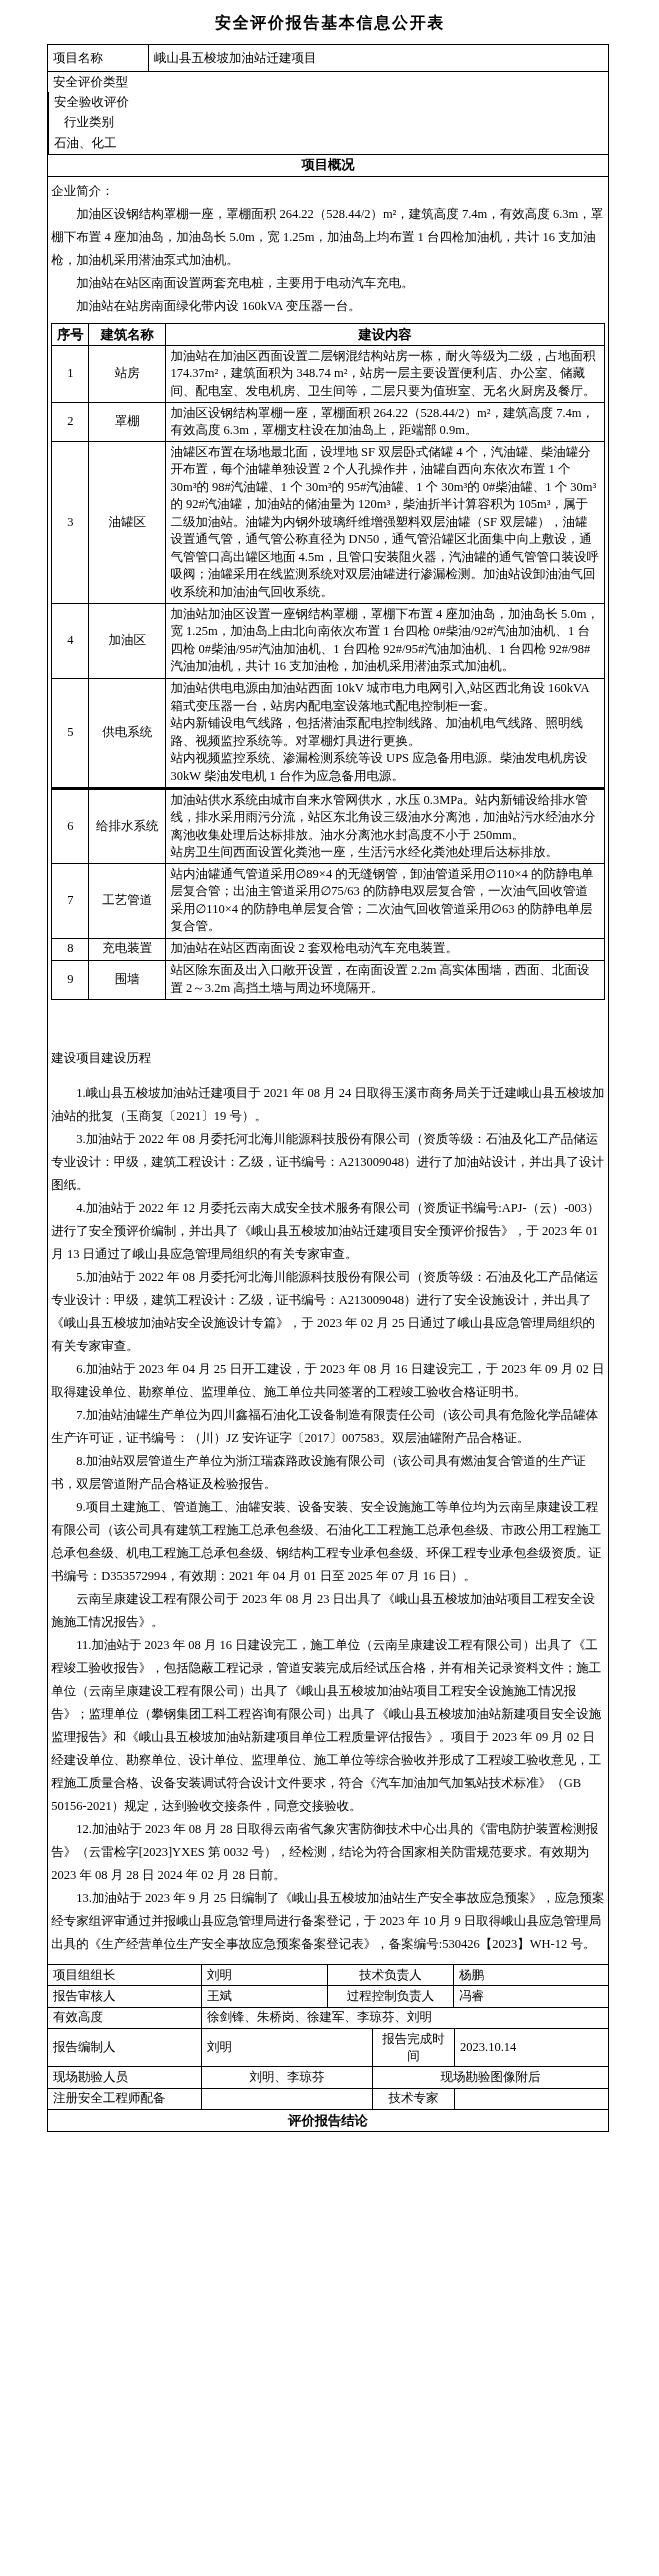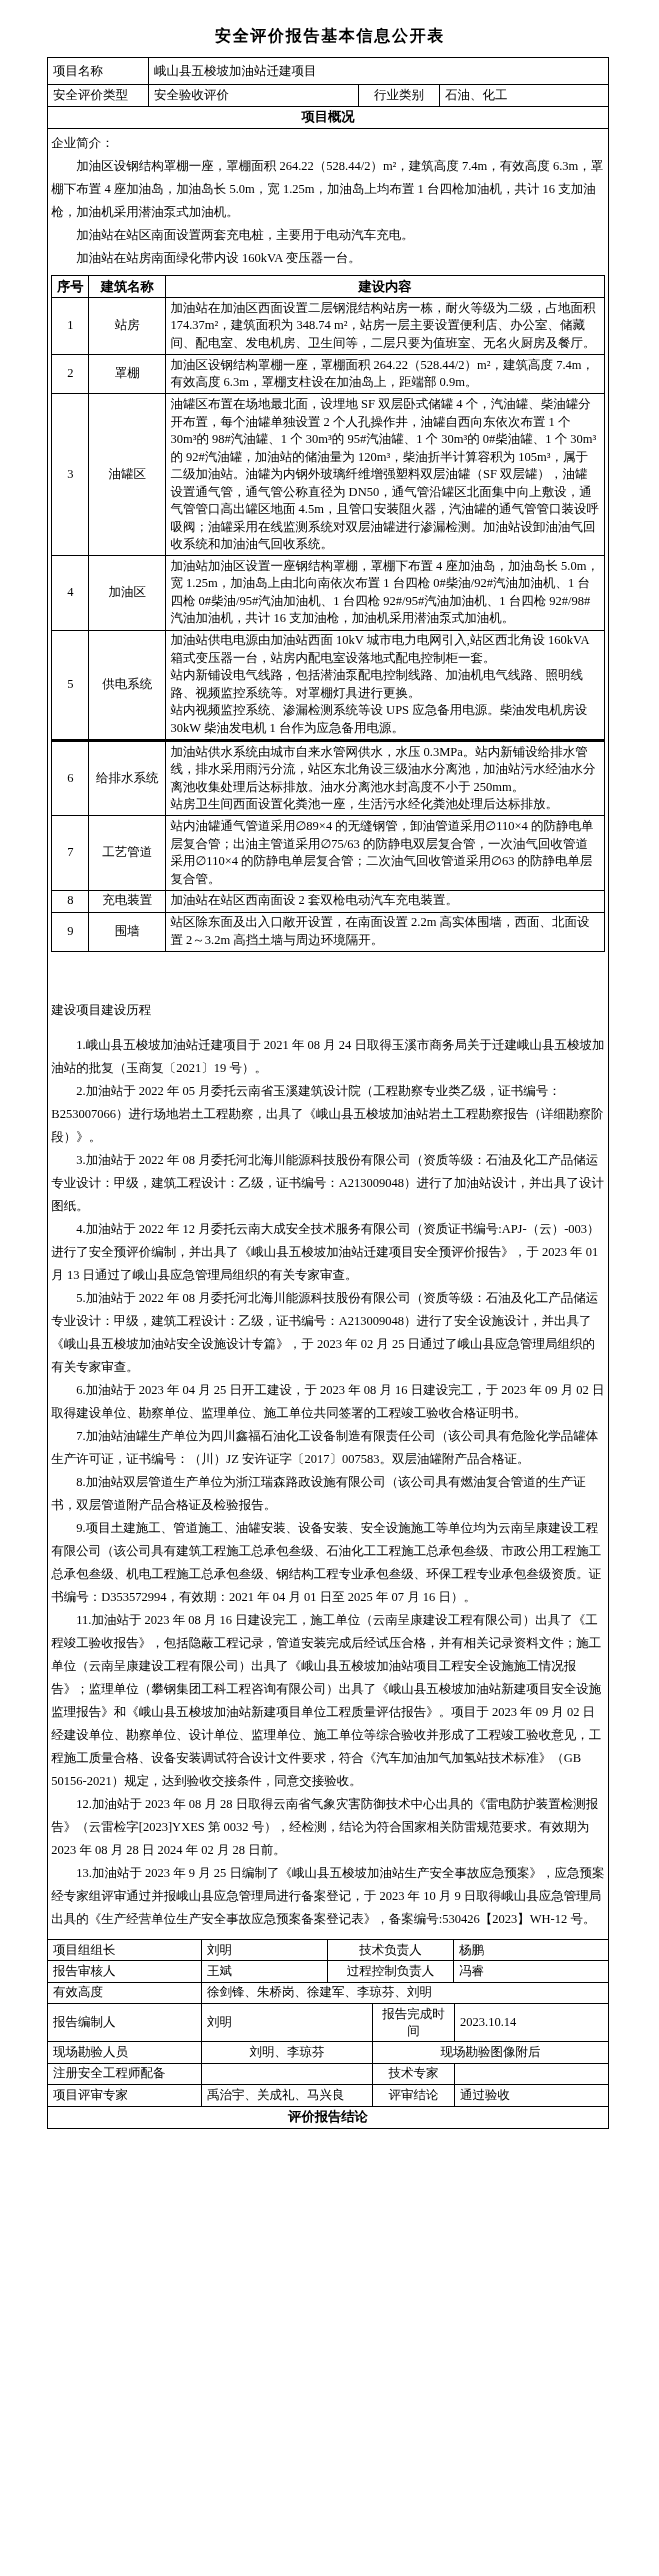--- a/index.html
+++ b/index.html
@@ -3,36 +3,36 @@
 <meta charset="utf-8">
 <style>
   * { box-sizing: border-box; }
   html,body { margin:0; padding:0; background:#ffffff; }
   body {
     width: 660px; min-height: 2576px;
     color:#000;
     font-family: "Liberation Serif", "DejaVu Serif", serif;
   }
   .doc-title {
-    padding-top: 26px; margin-bottom: 10px;
+    padding-top: 13px; margin-bottom: 10px;
     text-align: center; font-weight: bold; font-size: 16px; letter-spacing: 1.7px;
   }
   .doc {
     margin-left: 47px; width: 562px;
     border: 1.7px solid #000;
   }
   .trow { display: flex; align-items: stretch; border-top: 0.8px solid #000; }
   .trow:first-child { border-top: none; }
   .cell {
     padding: 1.7px 5px; font-size: 12.5px;
     display: flex; align-items: center;
   }
   .trow > .cell + .cell { border-left: 0.8px solid #000; }
   .h30 { min-height: 26px; }
-  .h26 { min-height: 21.6px; }
+  .h26 { min-height: 21.6px; flex-direction: column; }
   .h25 { min-height: 21px; }
   .w120 { width: 100px; }
   .w253 { width: 210px; }
   .w97  { width: 81px; justify-content: center; text-align: center; }
   .w184 { width: 153px; }
   .w152 { width: 126px; }
   .w152c{ width: 126px; justify-content: center; text-align: center; }
   .w205 { width: 171px; }
   .w205c{ width: 171px; justify-content: center; text-align: center; }
   .w99c { width: 82px; justify-content: center; text-align: center; }
@@ -157,28 +157,28 @@
             <td class="tc">9</td>
             <td class="tc">围墙</td>
             <td class="content">站区除东面及出入口敞开设置，在南面设置 2.2m 高实体围墙，西面、北面设置 2～3.2m 高挡土墙与周边环境隔开。</td>
           </tr>
         </tbody>
           </table>
 
         <div class="prose">
           <p class="noindent history-heading">建设项目建设历程</p>
           <p>1.峨山县五梭坡加油站迁建项目于 2021 年 08 月 24 日取得玉溪市商务局关于迁建峨山县五梭坡加油站的批复（玉商复〔2021〕19 号）。</p>
-          <p>2.加油站于 2022 年 05 月委托云南省玉溪建筑设计院（工程勘察专业类乙级，证书编号：B253007066）进行场地岩土工程勘察，出具了《峨山县五梭坡加油站岩土工程勘察报告（详细勘察阶段）》。</p>
           <p>3.加油站于 2022 年 08 月委托河北海川能源科技股份有限公司（资质等级：石油及化工产品储运专业设计：甲级，建筑工程设计：乙级，证书编号：A213009048）进行了加油站设计，并出具了设计图纸。</p>
           <p>4.加油站于 2022 年 12 月委托云南大成安全技术服务有限公司（资质证书编号:APJ-（云）-003）进行了安全预评价编制，并出具了《峨山县五梭坡加油站迁建项目安全预评价报告》，于 2023 年 01 月 13 日通过了峨山县应急管理局组织的有关专家审查。</p>
           <p>5.加油站于 2022 年 08 月委托河北海川能源科技股份有限公司（资质等级：石油及化工产品储运专业设计：甲级，建筑工程设计：乙级，证书编号：A213009048）进行了安全设施设计，并出具了《峨山县五梭坡加油站安全设施设计专篇》，于 2023 年 02 月 25 日通过了峨山县应急管理局组织的有关专家审查。</p>
           <p>6.加油站于 2023 年 04 月 25 日开工建设，于 2023 年 08 月 16 日建设完工，于 2023 年 09 月 02 日取得建设单位、勘察单位、监理单位、施工单位共同签署的工程竣工验收合格证明书。</p>
           <p>7.加油站油罐生产单位为四川鑫福石油化工设备制造有限责任公司（该公司具有危险化学品罐体生产许可证，证书编号：（川）JZ 安许证字〔2017〕007583。双层油罐附产品合格证。</p>
           <p>8.加油站双层管道生产单位为浙江瑞森路政设施有限公司（该公司具有燃油复合管道的生产证书，双层管道附产品合格证及检验报告。</p>
           <p>9.项目土建施工、管道施工、油罐安装、设备安装、安全设施施工等单位均为云南呈康建设工程有限公司（该公司具有建筑工程施工总承包叁级、石油化工工程施工总承包叁级、市政公用工程施工总承包叁级、机电工程施工总承包叁级、钢结构工程专业承包叁级、环保工程专业承包叁级资质。证书编号：D353572994，有效期：2021 年 04 月 01 日至 2025 年 07 月 16 日）。</p>
+          <p>云南呈康建设工程有限公司于 2023 年 08 月 23 日出具了《峨山县五梭坡加油站项目工程安全设施施工情况报告》。</p>
           <p>11.加油站于 2023 年 08 月 16 日建设完工，施工单位（云南呈康建设工程有限公司）出具了《工程竣工验收报告》，包括隐蔽工程记录，管道安装完成后经试压合格，并有相关记录资料文件；施工单位（云南呈康建设工程有限公司）出具了《峨山县五梭坡加油站项目工程安全设施施工情况报告》；监理单位（攀钢集团工科工程咨询有限公司）出具了《峨山县五梭坡加油站新建项目安全设施监理报告》和《峨山县五梭坡加油站新建项目单位工程质量评估报告》。项目于 2023 年 09 月 02 日经建设单位、勘察单位、设计单位、监理单位、施工单位等综合验收并形成了工程竣工验收意见，工程施工质量合格、设备安装调试符合设计文件要求，符合《汽车加油加气加氢站技术标准》（GB 50156-2021）规定，达到验收交接条件，同意交接验收。</p>
           <p>12.加油站于 2023 年 08 月 28 日取得云南省气象灾害防御技术中心出具的《雷电防护装置检测报告》（云雷检字[2023]YXES 第 0032 号），经检测，结论为符合国家相关防雷规范要求。有效期为 2023 年 08 月 28 日 2024 年 02 月 28 日前。</p>
           <p>13.加油站于 2023 年 9 月 25 日编制了《峨山县五梭坡加油站生产安全事故应急预案》，应急预案经专家组评审通过并报峨山县应急管理局进行备案登记，于 2023 年 10 月 9 日取得峨山县应急管理局出具的《生产经营单位生产安全事故应急预案备案登记表》，备案编号:530426【2023】WH-12 号。</p>
         </div>
       </div>
     </div>
 
     <div class="trow h25">
       <div class="cell w184">项目组组长</div>
       <div class="cell w152">刘明</div>
@@ -205,26 +205,20 @@
       <div class="cell w184">现场勘验人员</div>
       <div class="cell w205c">刘明、李琼芬</div>
       <div class="cell flex1 centerc">现场勘验图像附后</div>
     </div>
     <div class="trow h25">
       <div class="cell w184">注册安全工程师配备</div>
       <div class="cell w205"></div>
       <div class="cell w99c">技术专家</div>
       <div class="cell flex1"></div>
     </div>
-    <div class="trow h25">
-      <div class="cell w184">项目评审专家</div>
-      <div class="cell w205">禹治宇、关成礼、马兴良</div>
-      <div class="cell w99c">评审结论</div>
-      <div class="cell flex1">通过验收</div>
-    </div>
 
     <div class="trow h26">
       <div class="cell flex1 sec-head">评价报告结论</div>
     </div>
 
   </div>
 
 </div>
 
 

